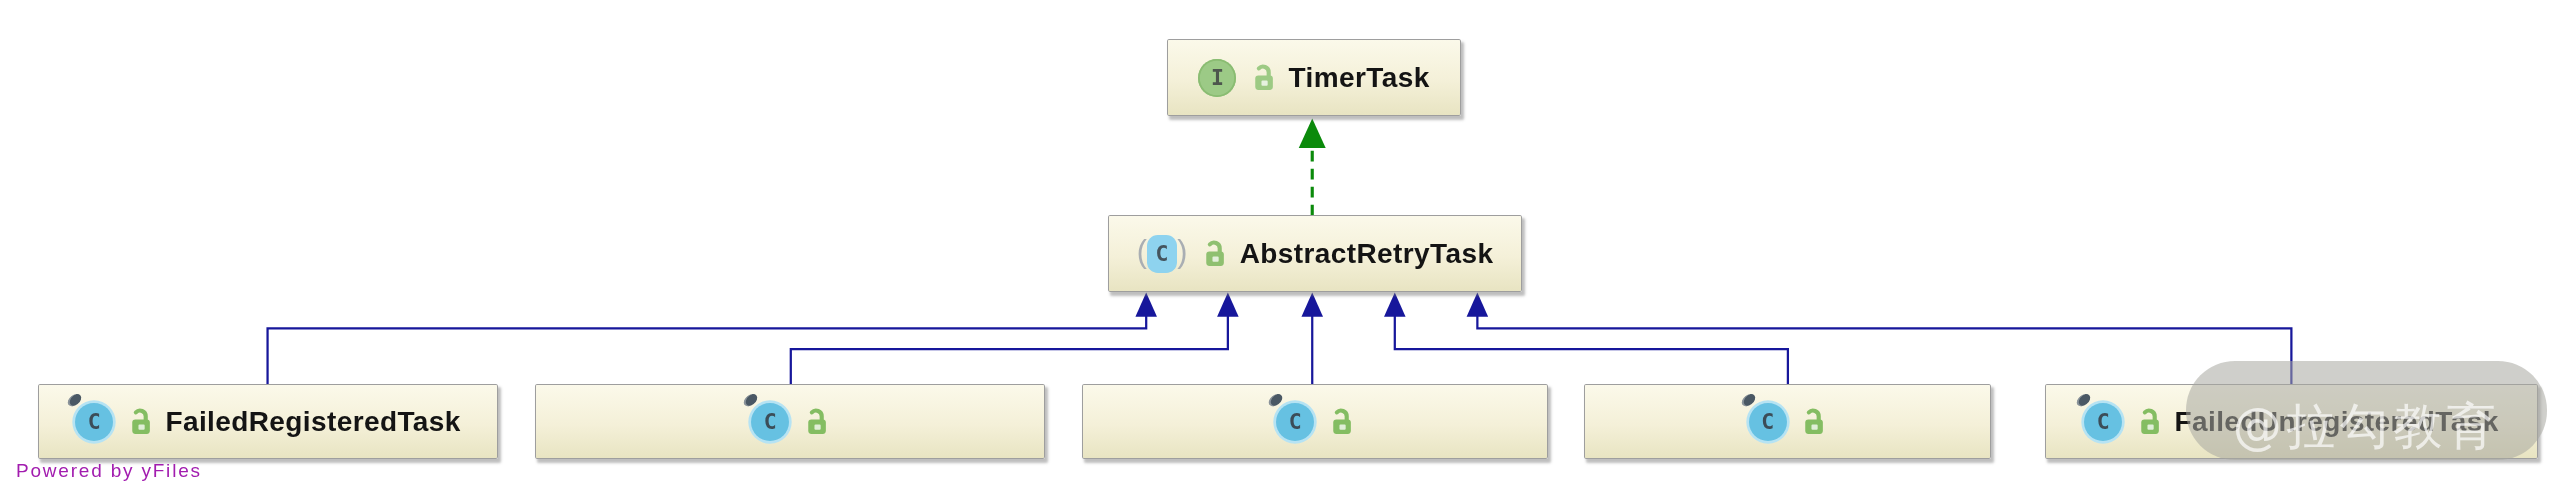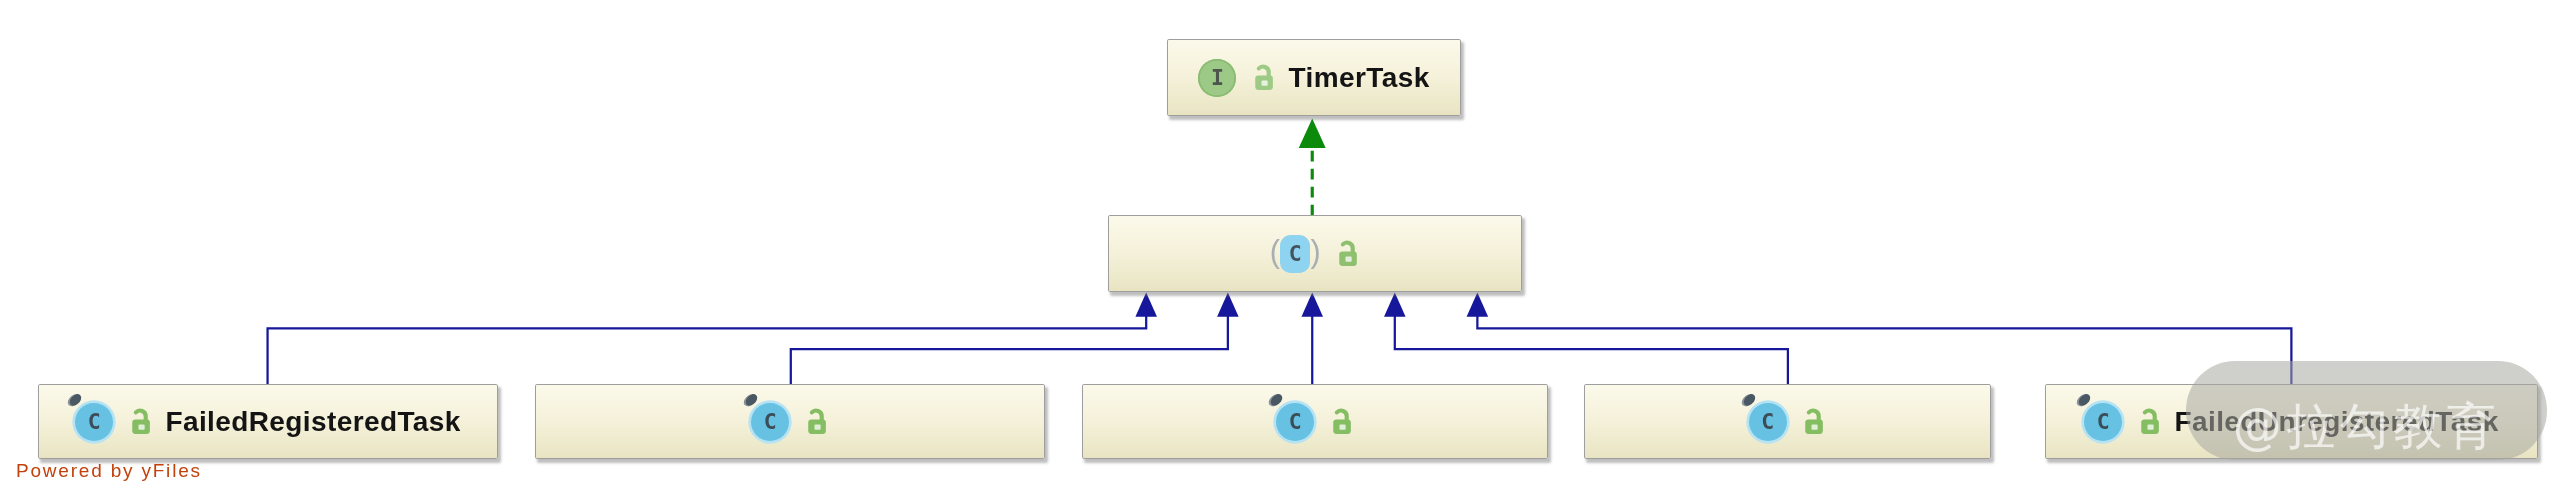--- a/index.html
+++ b/index.html
@@ -24,21 +24,21 @@
   .abs-box{width:30.5px;height:38px;border-radius:10.8px;background:#8ed3ef;display:flex;align-items:center;
            justify-content:center;font-family:"DejaVu Sans Mono",monospace;font-weight:700;font-size:21.5px;
            font-style:normal;color:#44545e;}
   .paren{font-size:30.5px;font-weight:400;color:#a9aeb3;line-height:1;transform:translateY(-1.8px);font-style:normal;}
   .pin{position:absolute;left:-8px;top:-8px;width:15.3px;height:10px;border-radius:50%;
        background:#4a5864;transform:rotate(-38deg);box-shadow:inset 1.8px 0.9px 0 rgba(255,255,255,0.35);}
 
   .lockicon{flex:none;display:flex;align-items:center;}
 
   .footer{position:absolute;left:16px;top:460px;font-size:19px;letter-spacing:1.8px;
-          color:#c2410c;font-weight:400;}
+          color:#a21caf;font-weight:400;}
 
   .watermark{position:absolute;left:2186px;top:361px;width:361px;height:99px;border-radius:49px;
              background:rgba(168,168,160,0.55);display:flex;align-items:flex-end;justify-content:center;}
   .watermark span{font-size:49px;letter-spacing:4.5px;color:rgba(255,255,255,0.68);
                   font-family:"DejaVu Sans",sans-serif;}
 </style>
 </head>
 <body>
 
 <div class="canvas">
@@ -92,20 +92,21 @@
       <i class="abs-box">C</i>
       <i class="paren">)</i>
     </span>
     <span class="lockicon">
       <svg width="27" height="29" viewBox="0 0 26 28">
         <path d="M19 13 V9 A5.5 5.5 0 0 0 9.5 5.2" fill="none" stroke="#8fc070" stroke-width="4" stroke-linecap="round"></path>
         <rect x="6" y="12" width="17" height="14" rx="3" fill="#8fc070"></rect>
         <rect x="12" y="17" width="6" height="5" rx="1" fill="rgba(255,255,255,0.75)"></rect>
       </svg>
     </span>
+    <span class="lbl">AbstractRetryTask</span>
   </div>
 
   <div class="node" style="left:38px;top:384px;width:460px;height:75px">
     <span class="typeicon">
       <i class="circle cls-circle">C</i>
       <i class="pin"></i>
     </span>
     <span class="lockicon">
       <svg width="27" height="29" viewBox="0 0 26 28">
         <path d="M19 13 V9 A5.5 5.5 0 0 0 9.5 5.2" fill="none" stroke="#84bd62" stroke-width="4" stroke-linecap="round"></path>

